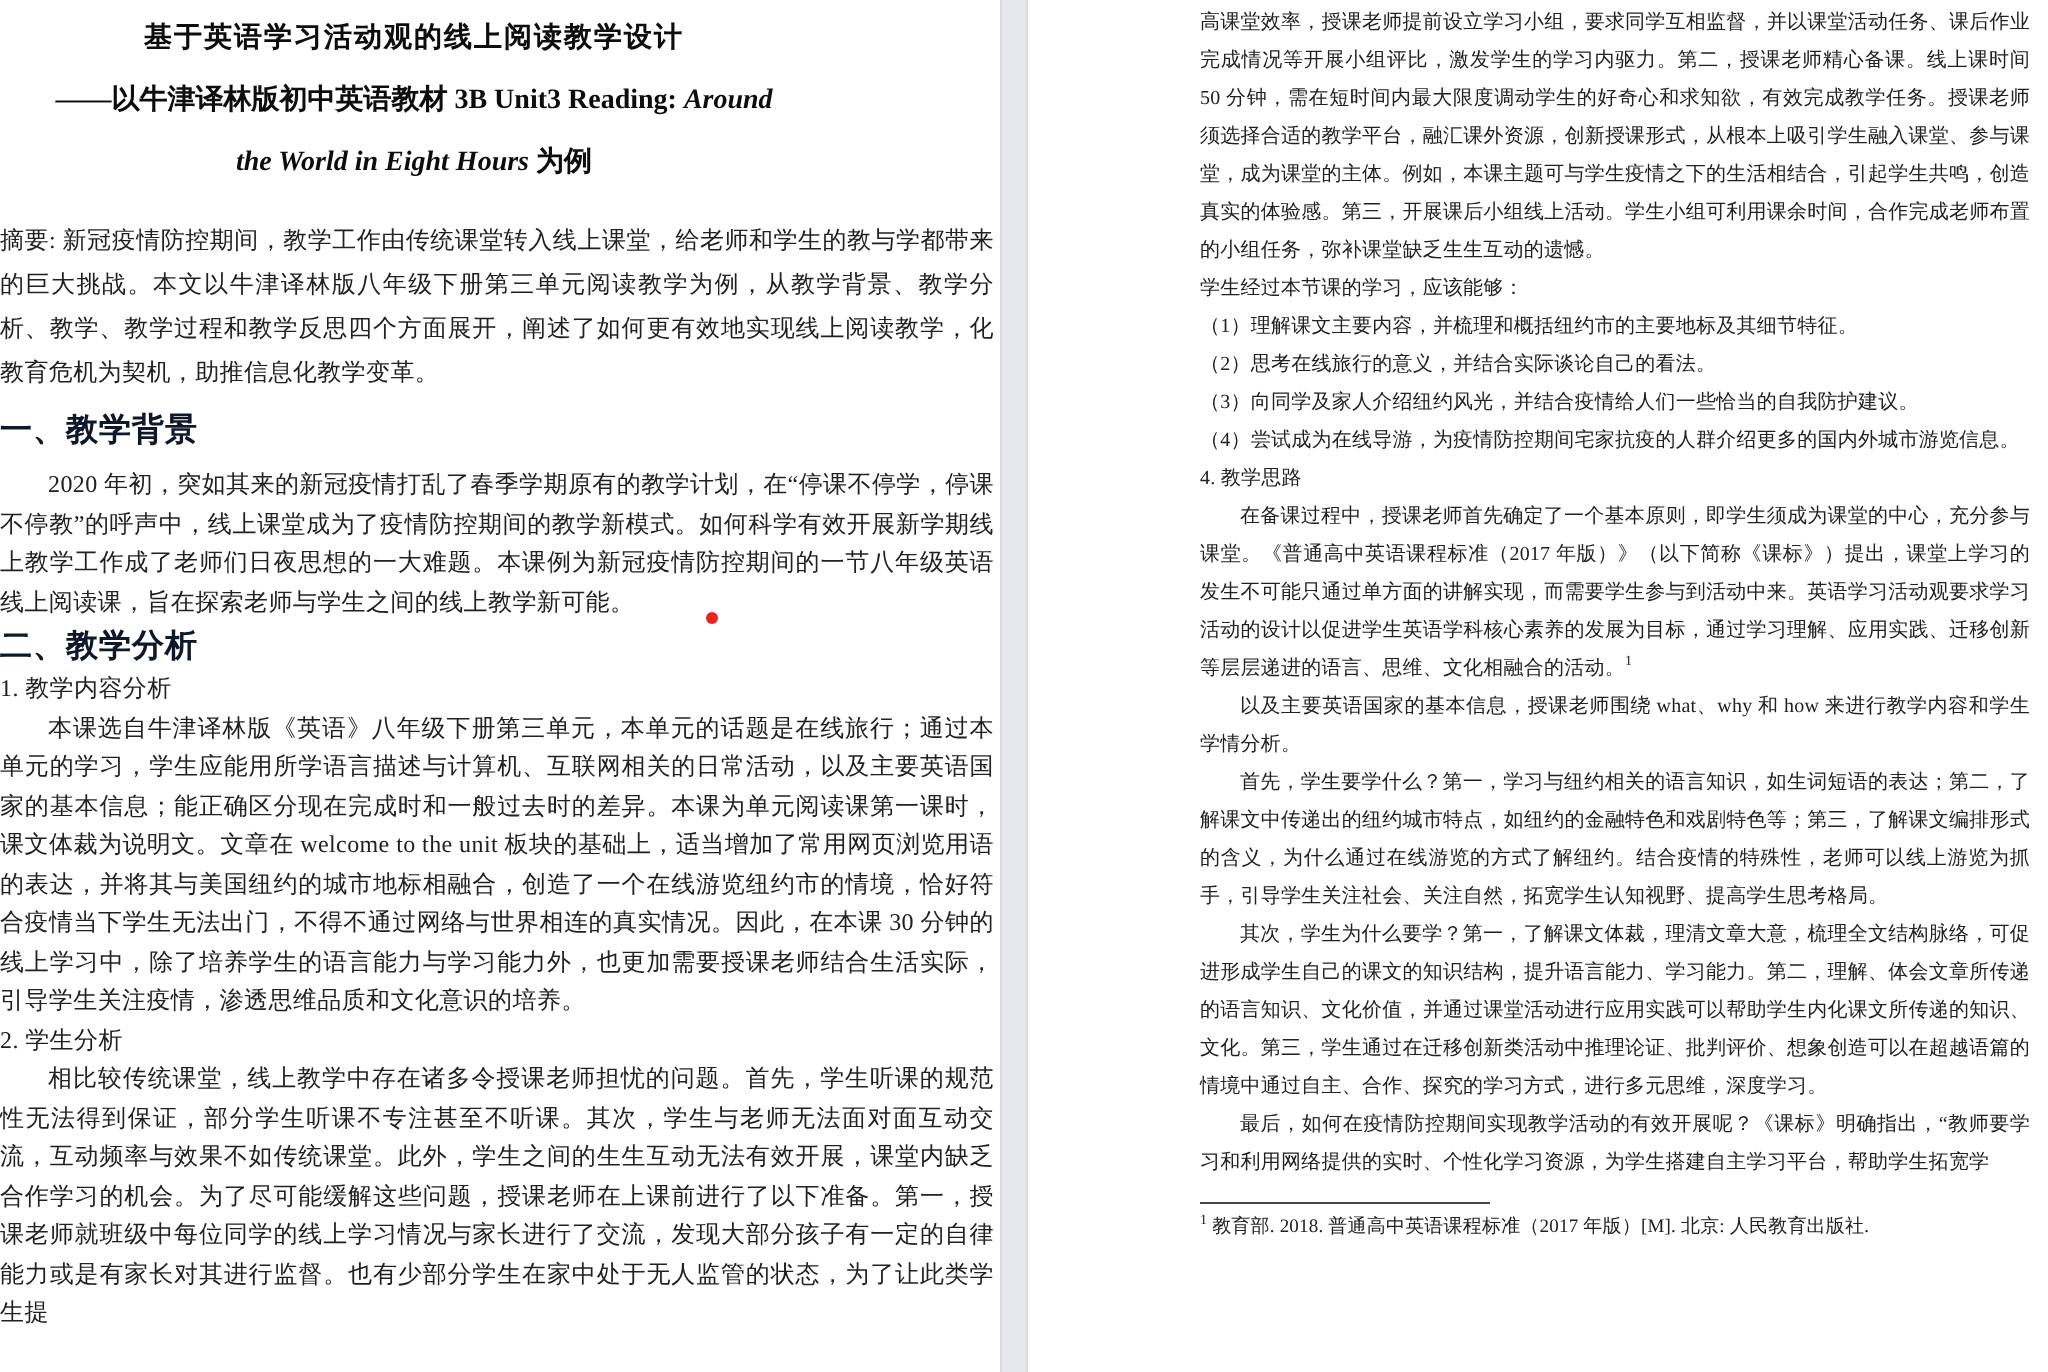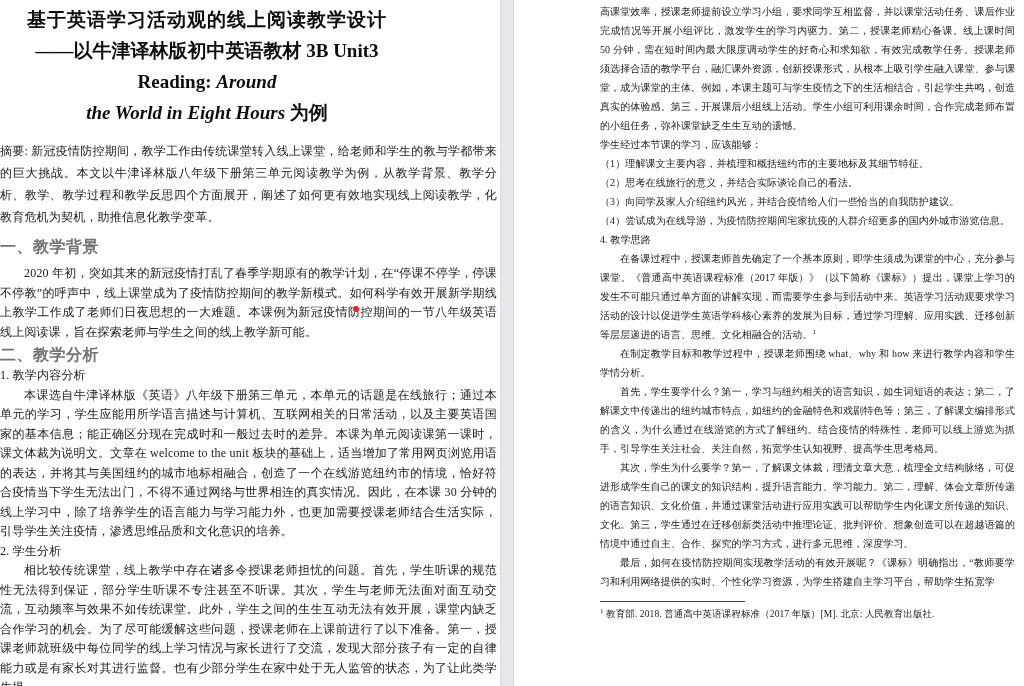--- a/index.html
+++ b/index.html
@@ -22,40 +22,40 @@
     background: #ffffff;
     box-sizing: border-box;
     padding-right: 3px;
   }
   .title-wrap {
     width: 414px;
     padding-top: 5px;
     text-align: center;
     font-weight: bold;
     color: #0d0d0d;
-    font-size: 19px;
+    font-size: 14px;
   }
   .title-l1 { line-height: 30px; letter-spacing: 1px; }
   .title-l2 { line-height: 31px; }
   .title-l3 { line-height: 32px; }
   .body-l {
     margin: 0;
     font-size: 12px;
     line-height: 19.5px;
     letter-spacing: 0.2px;
     text-align: justify;
     text-align-last: left;
   }
   .abstract-l { margin-top: 11px; line-height: 22px; }
   .keywords-l { margin-top: 16px; line-height: 22px; }
   .h-left {
     margin: 0;
     font-size: 16px;
     font-weight: bold;
-    color: #737373;
+    color: #0f172a;
     line-height: 22px;
     letter-spacing: 0.5px;
   }
   .h1-l { margin-top: 8px; }
   .p1-l { margin-top: 6px; }
   .h2-l { margin-top: 2px; }
   .indent { text-indent: 2em; }
   .red-dot {
     position: absolute;
     left: 353px; top: 306px;
@@ -136,21 +136,21 @@
     <p class="body-r">高课堂效率，授课老师提前设立学习小组，要求同学互相监督，并以课堂活动任务、课后作业完成情况等开展小组评比，激发学生的学习内驱力。第二，授课老师精心备课。线上课时间 50 分钟，需在短时间内最大限度调动学生的好奇心和求知欲，有效完成教学任务。授课老师须选择合适的教学平台，融汇课外资源，创新授课形式，从根本上吸引学生融入课堂、参与课堂，成为课堂的主体。例如，本课主题可与学生疫情之下的生活相结合，引起学生共鸣，创造真实的体验感。第三，开展课后小组线上活动。学生小组可利用课余时间，合作完成老师布置的小组任务，弥补课堂缺乏生生互动的遗憾。</p>
 
     <p class="body-r">学生经过本节课的学习，应该能够：</p>
     <p class="body-r">（1）理解课文主要内容，并梳理和概括纽约市的主要地标及其细节特征。</p>
     <p class="body-r">（2）思考在线旅行的意义，并结合实际谈论自己的看法。</p>
     <p class="body-r">（3）向同学及家人介绍纽约风光，并结合疫情给人们一些恰当的自我防护建议。</p>
     <p class="body-r">（4）尝试成为在线导游，为疫情防控期间宅家抗疫的人群介绍更多的国内外城市游览信息。</p>
 
     <p class="body-r">4. 教学思路</p>
     <p class="body-r indent"><span>在备课过程中，授课老师首先确定了一个基本原则，即学生须成为课堂的中心，充分参与课堂。《普通高中英语课程标准（2017 年版）》（以下简称《课标》）提出，课堂上学习的发生不可能只通过单方面的讲解实现，而需要学生参与到活动中来。英语学习活动观要求学习活动的设计以促进学生英语学科核心素养的发展为目标，通过学习理解、应用实践、迁移创新等层层递进的语言、思维、文化相融合的活动。</span><sup class="ref">1</sup></p>
-    <p class="body-r indent">在制定教学目标和教学过程中，授课老师围绕 what、why 和 how 来进行教学内容和学生学情分析。</p>
+    <p class="body-r indent">以及主要英语国家的基本信息，授课老师围绕 what、why 和 how 来进行教学内容和学生学情分析。</p>
     <p class="body-r indent">首先，学生要学什么？第一，学习与纽约相关的语言知识，如生词短语的表达；第二，了解课文中传递出的纽约城市特点，如纽约的金融特色和戏剧特色等；第三，了解课文编排形式的含义，为什么通过在线游览的方式了解纽约。结合疫情的特殊性，老师可以线上游览为抓手，引导学生关注社会、关注自然，拓宽学生认知视野、提高学生思考格局。</p>
     <p class="body-r indent">其次，学生为什么要学？第一，了解课文体裁，理清文章大意，梳理全文结构脉络，可促进形成学生自己的课文的知识结构，提升语言能力、学习能力。第二，理解、体会文章所传递的语言知识、文化价值，并通过课堂活动进行应用实践可以帮助学生内化课文所传递的知识、文化。第三，学生通过在迁移创新类活动中推理论证、批判评价、想象创造可以在超越语篇的情境中通过自主、合作、探究的学习方式，进行多元思维，深度学习。</p>
     <p class="body-r indent">最后，如何在疫情防控期间实现教学活动的有效开展呢？《课标》明确指出，“教师要学习和利用网络提供的实时、个性化学习资源，为学生搭建自主学习平台，帮助学生拓宽学</p>
 
     <div class="footnote-rule"></div>
     <p class="footnote-text"><sup class="ref">1</sup><span> 教育部. 2018. 普通高中英语课程标准（2017 年版）[M]. 北京: 人民教育出版社.</span></p>
   </div>
 
 </div>
 

